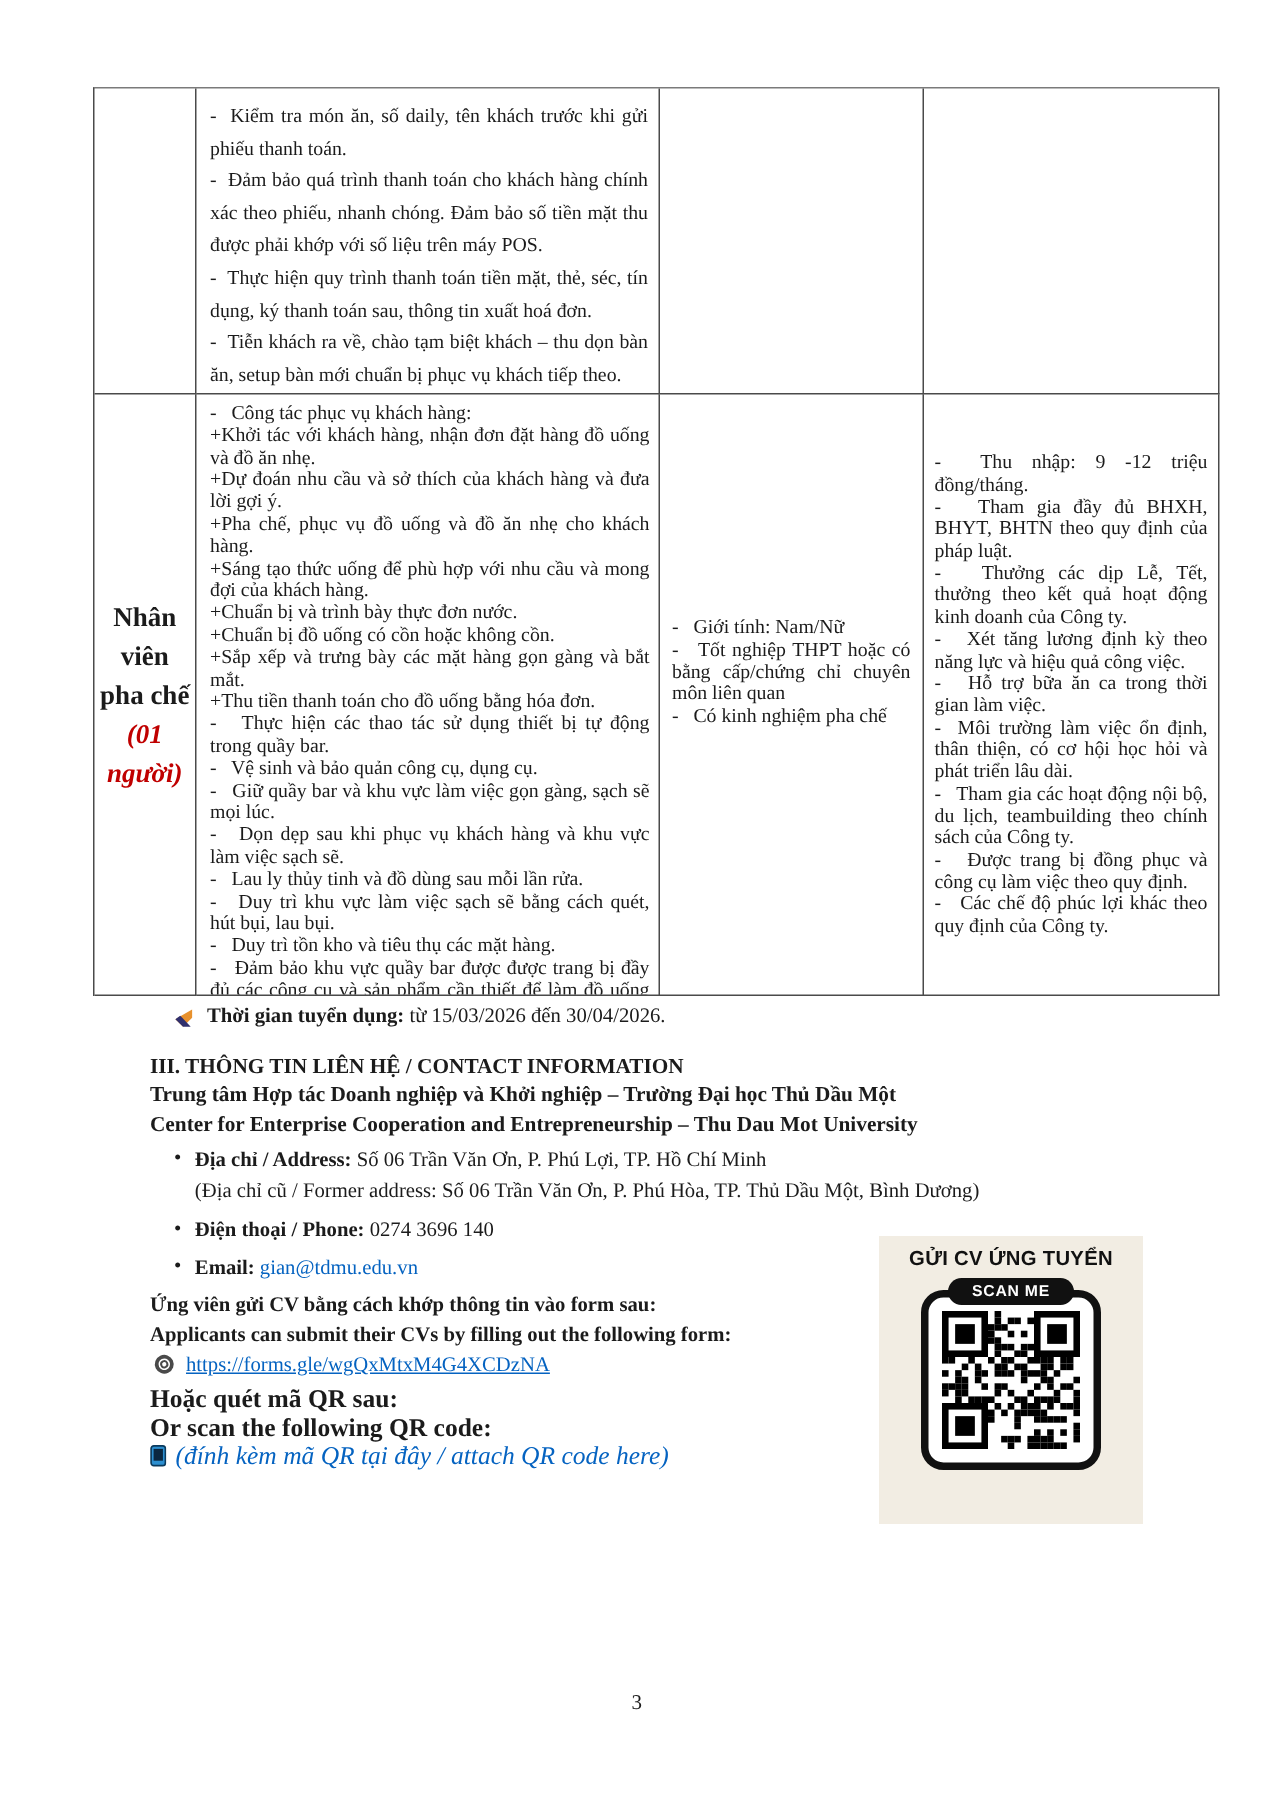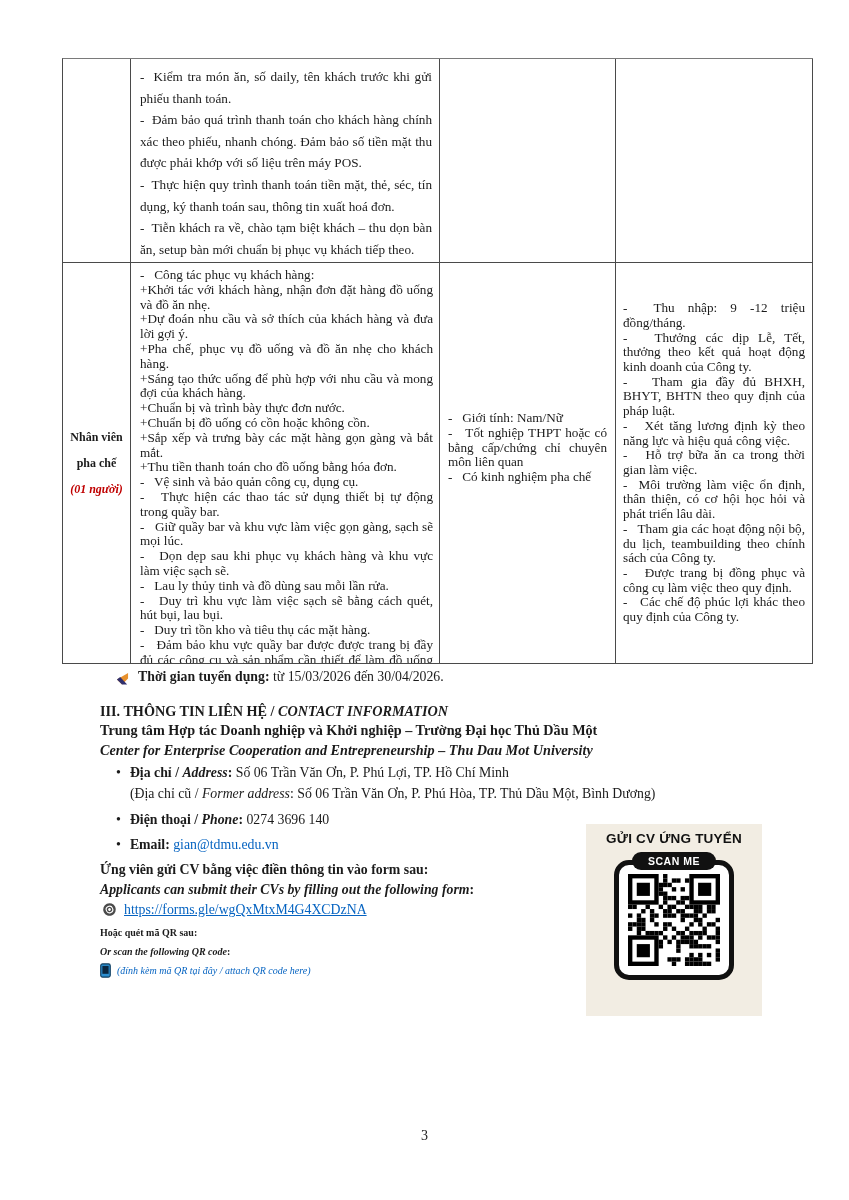--- a/index.html
+++ b/index.html
@@ -10,50 +10,50 @@
   .job-table{position:absolute;left:62px;top:58px;width:750px;
              display:grid;grid-template-columns:68px 309px 176px 197px;
              grid-template-rows:204px 401px;
              border-top:1px solid #7a7a7a;border-left:1px solid #4a4a4a;}
   .cell{border-right:1px solid #4a4a4a;border-bottom:1px solid #4a4a4a;
         font-size:13.2px;box-sizing:border-box;overflow:hidden;}
   .cell p{margin:0;}
   .r1c2{padding:7px 7px 0 9px;line-height:21.6px;text-align:justify;}
   .r1c2 p{white-space:pre-wrap;}
   .r2c1{display:flex;flex-direction:column;align-items:center;justify-content:center;
-        text-align:center;line-height:26px;font-size:12px;}
+        text-align:center;line-height:26px;font-size:18px;}
   .pos-bold{font-weight:bold;}
   .headcount{font-weight:bold;font-style:italic;color:#c00000;}
   .r2c2{padding:5px 6px 0 9px;line-height:14.8px;text-align:justify;}
   .r2c2 p{white-space:pre-wrap;}
   .r2c3{display:flex;flex-direction:column;justify-content:center;
         padding:0 8px 30px 8px;line-height:14.8px;text-align:justify;}
   .r2c3 p{white-space:pre-wrap;}
   .r2c4{display:flex;flex-direction:column;justify-content:center;
         padding:0 7px;line-height:14.7px;text-align:justify;}
   .r2c4 p{white-space:pre-wrap;}
 
   
   .abs{position:absolute;}
   .b{font-weight:bold;}
-  .i{font-style:italic;text-align:center;}
-  .bi{font-weight:bold;font-style:italic;}
+  .i{text-align:center;}
+  .bi{font-weight:bold;}
   .blue{color:#0563c1;}
   .recruitment{left:116px;top:669px;display:flex;align-items:flex-end;gap:9px;font-size:13.8px;}
   .arrow-ic{width:13px;height:13px;display:inline-block;}
   .contact-heading{left:100px;top:702px;font-size:14.2px;line-height:19.3px;}
   .bullet-item{display:flex;gap:9px;font-size:13.8px;line-height:21px;}
   .bullet-dot{font-size:14px;line-height:21px;}
   .addr-item{left:116px;top:762px;}
   .phone-item{left:116px;top:809px;}
   .email-item{left:116px;top:834px;}
   .cv-block{left:100px;top:860px;font-size:13.8px;line-height:19.5px;}
   .link-line{display:flex;align-items:center;gap:7px;margin-top:1px;padding-left:2px;}
   .link{color:#0563c1;text-decoration:underline;}
-  .qr-instr{left:100px;top:923px;font-size:10px;line-height:19px;}
+  .qr-instr{left:100px;top:923px;font-size:17px;line-height:19px;}
   .note-line{display:flex;align-items:center;gap:6px;color:#0563c1;font-style:italic;}
 
   
   .qr-box{left:586px;top:824px;width:176px;height:192px;background:#f2ede3;
           display:flex;flex-direction:column;align-items:center;
           font-family:"Liberation Sans","DejaVu Sans",sans-serif;}
   .qr-title{font-weight:bold;font-size:13.5px;color:#111;margin-top:7px;letter-spacing:.2px;}
   .scan-pill{background:#111;color:#fff;font-weight:bold;font-size:10.5px;
              padding:3px 16px;border-radius:10px;margin-top:6px;margin-bottom:-10px;
              position:relative;z-index:2;letter-spacing:.5px;}
@@ -89,40 +89,40 @@
 
     <p>-   Công tác phục vụ khách hàng:</p>
         <p>+Khởi tác với khách hàng, nhận đơn đặt hàng đồ uống và đồ ăn nhẹ.</p>
         <p>+Dự đoán nhu cầu và sở thích của khách hàng và đưa lời gợi ý.</p>
         <p>+Pha chế, phục vụ đồ uống và đồ ăn nhẹ cho khách hàng.</p>
         <p>+Sáng tạo thức uống để phù hợp với nhu cầu và mong đợi của khách hàng.</p>
         <p>+Chuẩn bị và trình bày thực đơn nước.</p>
         <p>+Chuẩn bị đồ uống có cồn hoặc không cồn.</p>
         <p>+Sắp xếp và trưng bày các mặt hàng gọn gàng và bắt mắt.</p>
         <p>+Thu tiền thanh toán cho đồ uống bằng hóa đơn.</p>
+        <p>-   Thực hiện các thao tác sử dụng thiết bị tự động trong quầy bar.</p>
         <p>-   Vệ sinh và bảo quản công cụ, dụng cụ.</p>
-        <p>-   Thực hiện các thao tác sử dụng thiết bị tự động trong quầy bar.</p>
         <p>-   Giữ quầy bar và khu vực làm việc gọn gàng, sạch sẽ mọi lúc.</p>
         <p>-   Dọn dẹp sau khi phục vụ khách hàng và khu vực làm việc sạch sẽ.</p>
         <p>-   Lau ly thủy tinh và đồ dùng sau mỗi lần rửa.</p>
         <p>-   Duy trì khu vực làm việc sạch sẽ bằng cách quét, hút bụi, lau bụi.</p>
         <p>-   Duy trì tồn kho và tiêu thụ các mặt hàng.</p>
         <p>-   Đảm bảo khu vực quầy bar được được trang bị đầy đủ các công cụ và sản phẩm cần thiết để làm đồ uống và phục vụ khách.</p>
       </div>
     <div class="cell r2c3">
 
     <p>-   Giới tính: Nam/Nữ</p>
         <p>-   Tốt nghiệp THPT hoặc có bằng cấp/chứng chỉ chuyên môn liên quan</p>
         <p>-   Có kinh nghiệm pha chế</p>
       </div>
     <div class="cell r2c4">
 
     <p>-  Thu nhập: 9 -12 triệu đồng/tháng.</p>
+        <p>-   Tham gia đầy đủ BHXH, BHYT, BHTN theo quy định của pháp luật.</p>
         <p>-   Thưởng các dịp Lễ, Tết, thưởng theo kết quả hoạt động kinh doanh của Công ty.</p>
-        <p>-   Tham gia đầy đủ BHXH, BHYT, BHTN theo quy định của pháp luật.</p>
         <p>-   Xét tăng lương định kỳ theo năng lực và hiệu quả công việc.</p>
         <p>-   Hỗ trợ bữa ăn ca trong thời gian làm việc.</p>
         <p>-  Môi trường làm việc ổn định, thân thiện, có cơ hội học hỏi và phát triển lâu dài.</p>
         <p>-   Tham gia các hoạt động nội bộ, du lịch, teambuilding theo chính sách của Công ty.</p>
         <p>-   Được trang bị đồng phục và công cụ làm việc theo quy định.</p>
         <p>-   Các chế độ phúc lợi khác theo quy định của Công ty.</p>
       </div>
   </div>
 
   <div class="abs recruitment">
@@ -161,21 +161,21 @@
   </div>
 
   <div class="abs bullet-item email-item">
     <span class="bullet-dot">•</span>
     <span>
       <span class="b">Email</span><span class="b">: </span><a href="#" class="blue" style="text-decoration:none">gian@tdmu.edu.vn</a>
     </span>
   </div>
 
   <div class="abs cv-block">
-    <div class="b">Ứng viên gửi CV bằng việc điền thông tin vào form sau:</div>
+    <div class="b">Ứng viên gửi CV bằng cách khớp thông tin vào form sau:</div>
     <div><span class="bi">Applicants can submit their CVs by filling out the following form</span><span class="b">:</span></div>
     <div class="link-line">
       <span style="line-height:0">
         <svg width="15" height="15" viewBox="0 0 16 16">
             <g fill="none" stroke="#4a4a4a" transform="rotate(-25 8 8)">
               <circle cx="8" cy="8" r="5.4" stroke-width="2.6"></circle>
               <circle cx="8" cy="8" r="2.2" stroke-width="1.4"></circle>
             </g>
           </svg>
       </span>

